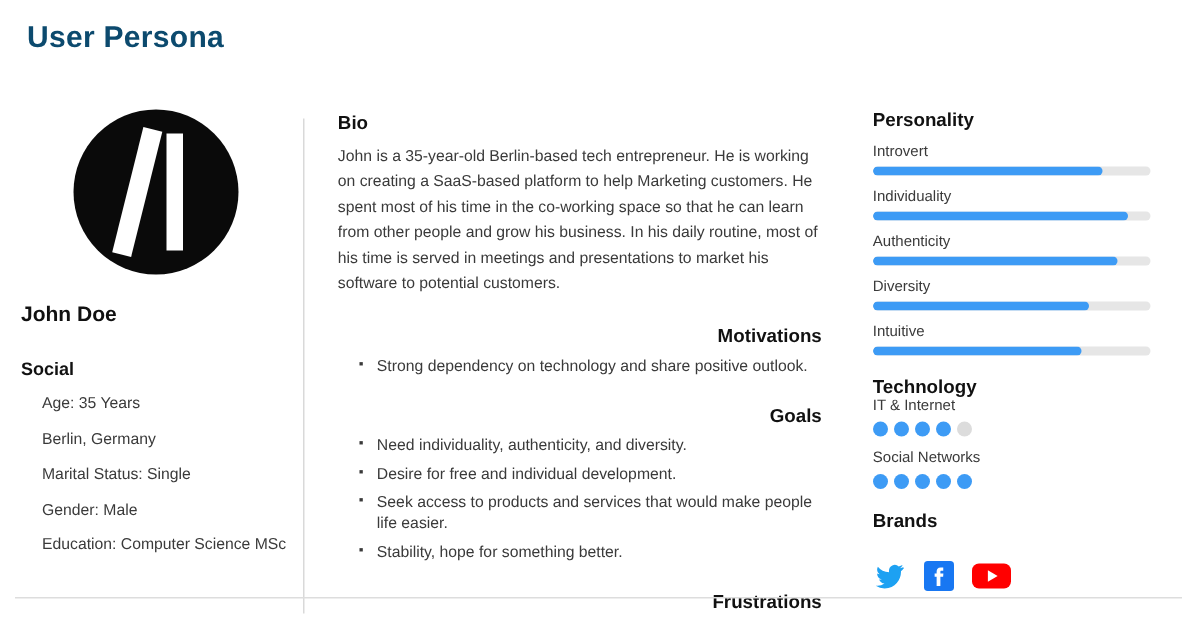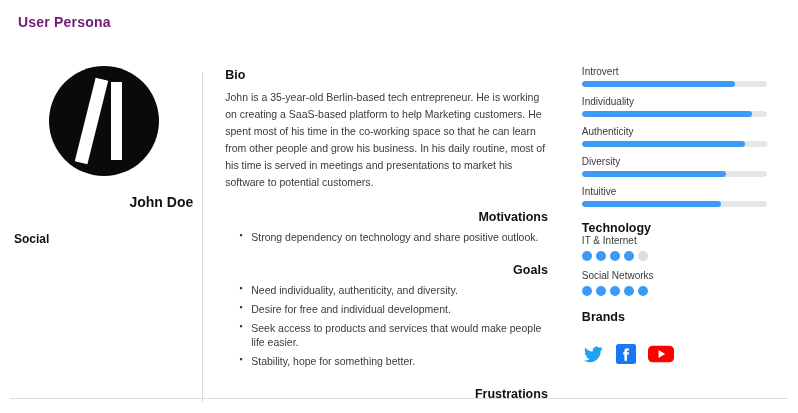--- a/index.html
+++ b/index.html
@@ -10,23 +10,23 @@
     font-family: "Liberation Sans", sans-serif;
     color: #222;
     overflow: hidden;
   }
   .page {
     position: relative;
     width: 798px; height: 413px;
     background: #fff;
   }
   .page-title {
-    font-size: 14px;
-    font-weight: bold;
-    color: #701a75;
+    font-size: 20px;
+    font-weight: bold;
+    color: #0c4a6e;
     padding: 14px 0 0 18px;
     letter-spacing: 0.2px;
   }
   .columns {
     display: flex;
     padding: 8px 14px 0 14px;
     height: 360px;
   }
   
   .col-left {
@@ -60,21 +60,21 @@
   }
   .avatar .bar {
     position: absolute;
     width: 11px;
     height: 78px;
     background: #fff;
     left: 62px;
     top: 16px;
   }
   .person-name {
-    text-align: right;
+    text-align: left;
     font-size: 14px;
     font-weight: bold;
     margin-top: 18px;
     color: #111;
   }
   .about-title {
     font-size: 12px;
     font-weight: bold;
     margin-top: 22px;
     margin-left: 0px;
@@ -203,20 +203,27 @@
 
     <div class="col-left">
       <div class="avatar-wrap">
         <div class="avatar">
           <span class="slash"></span>
           <span class="bar"></span>
         </div>
       </div>
       <div class="person-name">John Doe</div>
       <div class="about-title">Social</div>
+      <ul class="about-list">
+        <li>Age: 35 Years</li>
+        <li>Berlin, Germany</li>
+        <li>Marital Status: Single</li>
+        <li>Gender: Male</li>
+        <li>Education: Computer Science MSc</li>
+      </ul>
       <div class="divider"></div>
     </div>
 
     <div class="col-mid">
       <div class="sec-title">Bio</div>
       <p class="bio-text">John is a 35-year-old Berlin-based tech entrepreneur. He is working on creating a SaaS-based platform to help Marketing customers. He spent most of his time in the co-working space so that he can learn from other people and grow his business. In his daily routine, most of his time is served in meetings and presentations to market his software to potential customers.</p>
 
       <div class="sec-title spaced">Motivations</div>
       <ul class="bullets">
         <li>Strong dependency on technology and share positive outlook.</li>
@@ -228,20 +235,21 @@
         <li>Desire for free and individual development.</li>
         <li>Seek access to products and services that would make people life easier.</li>
         <li>Stability, hope for something better.</li>
       </ul>
 
       <div class="sec-title spaced">Frustrations</div>
 
     </div>
 
     <div class="col-right">
+      <div class="r-title">Personality</div>
 
       <div class="trait">
         <div class="trait-label">Introvert</div>
         <div class="bar-track">
           <div class="bar-fill" style="width: 83%; background: rgb(61, 155, 245);"></div>
         </div>
       </div>
       <div class="trait">
         <div class="trait-label">Individuality</div>
         <div class="bar-track">

